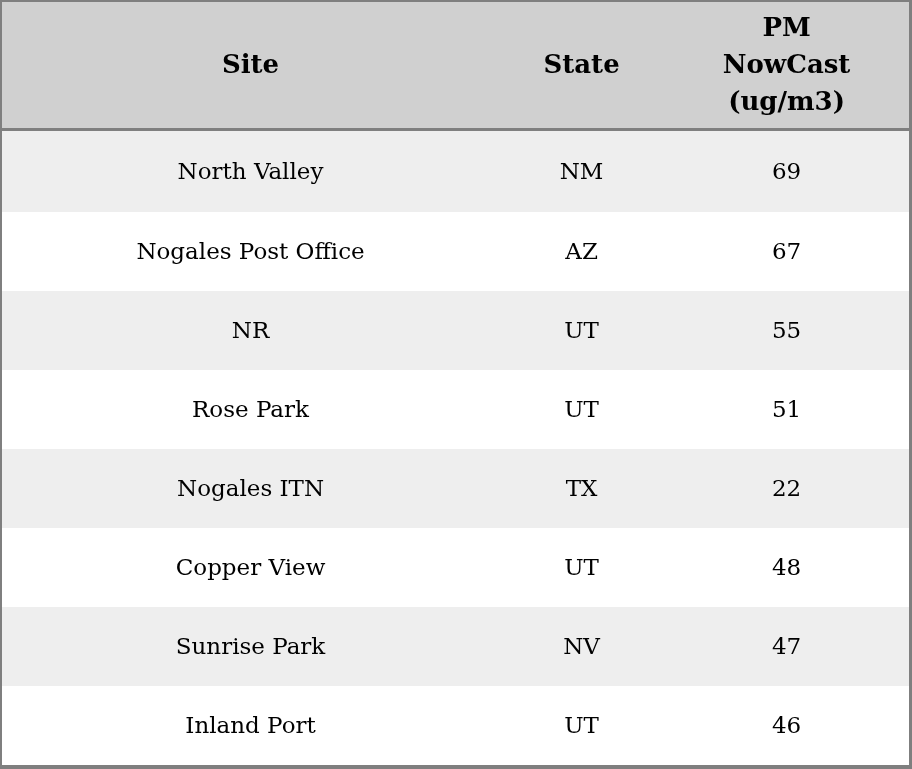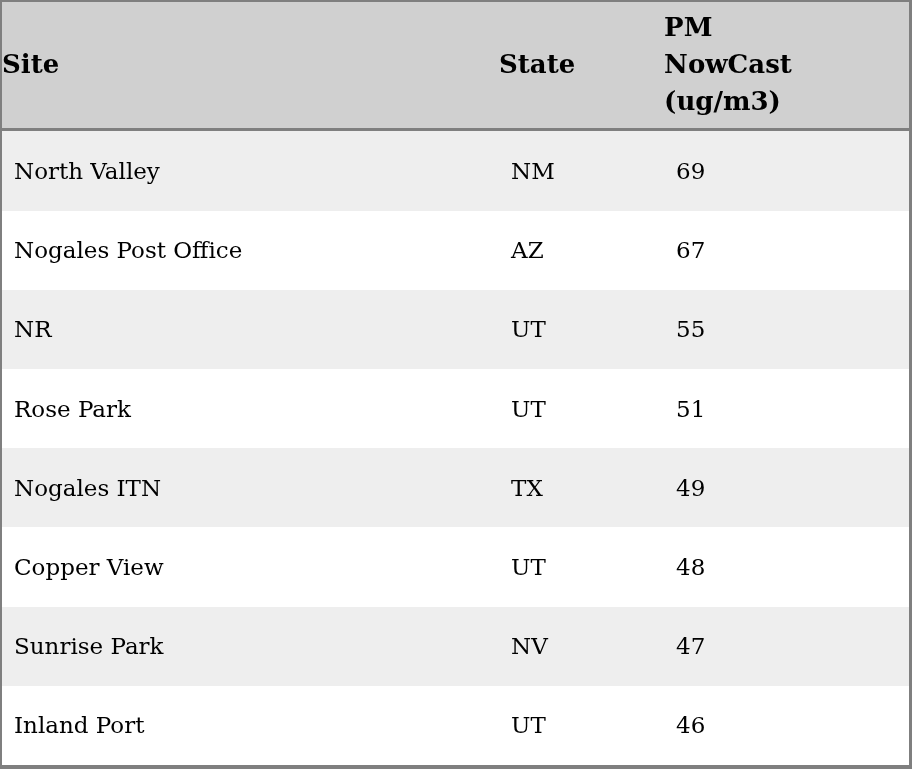--- a/index.html
+++ b/index.html
@@ -32,32 +32,32 @@
   col.c-site  { width: 54.8%; }
   col.c-state { width: 18.2%; }
   col.c-pm    { width: 27.0%; }
   thead tr { height: 127px; }
   th {
     background: var(--header-bg);
     border-bottom: 3px solid var(--border-color);
     font-size: 26px;
     font-weight: bold;
     color: var(--text-color);
-    text-align: left;
+    text-align: center;
     vertical-align: middle;
     white-space: pre-line;
     line-height: 1.42;
     padding: 0;
   }
   td {
     font-size: 23px;
     color: var(--text-color);
-    text-align: left;
+    text-align: center;
     vertical-align: middle;
-    padding: 12px;
+    padding: 4px;
   }
   tbody tr:nth-child(odd)  { background: var(--row-stripe); }
   tbody tr:nth-child(even) { background: var(--row-plain); }
 </style>
 </head>
 <body>
 
 <div class="table-frame">
   <table>
     <colgroup>
@@ -97,21 +97,21 @@
   <tr>
     <td>Rose Park</td>
     <td>UT</td>
     <td>51</td>
   </tr>
 
 
   <tr>
     <td>Nogales ITN</td>
     <td>TX</td>
-    <td>49</td>
+    <td>22</td>
   </tr>
 
   <tr>
     <td>Copper View</td>
     <td>UT</td>
     <td>48</td>
   </tr>
 
   <tr>
     <td>Sunrise Park</td>

